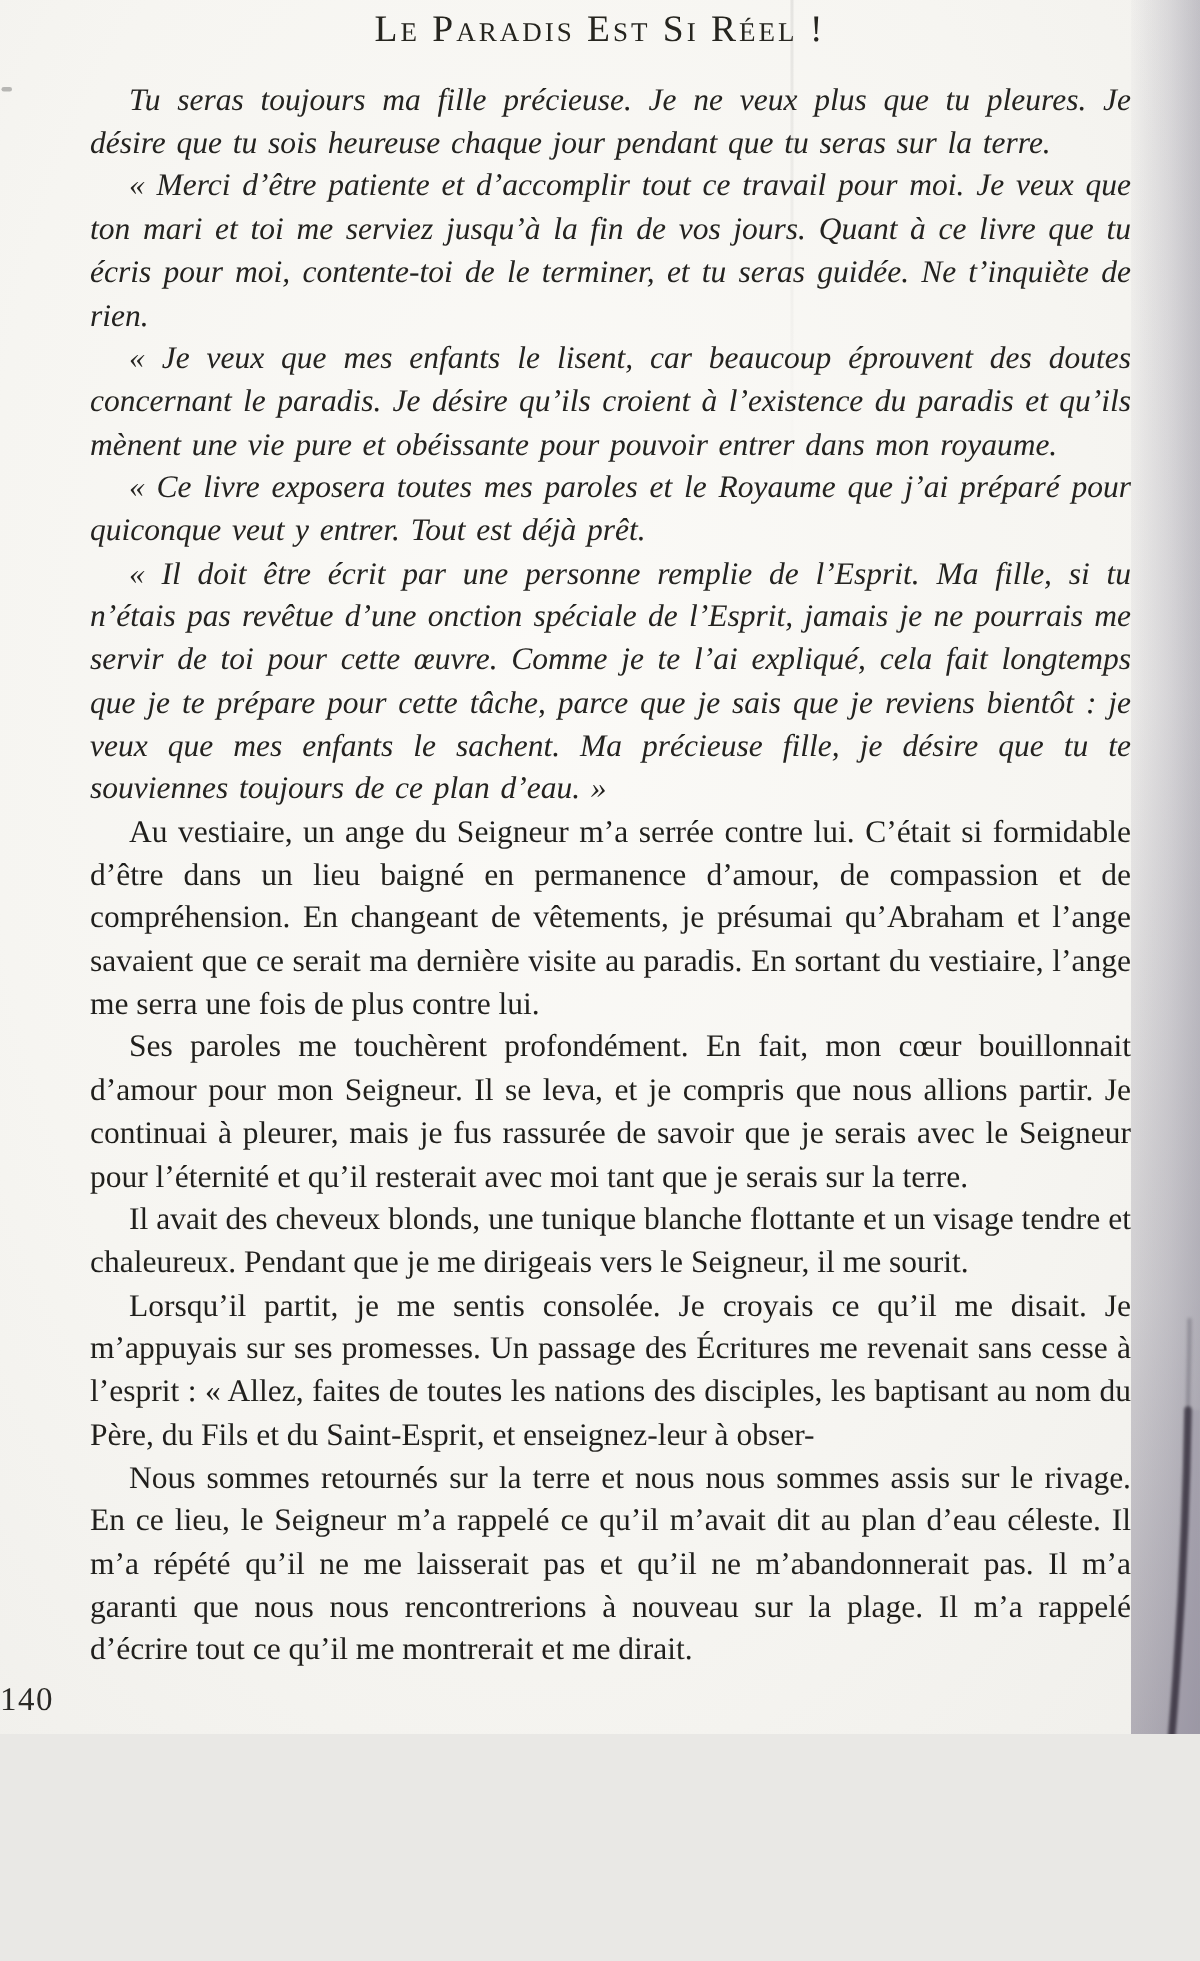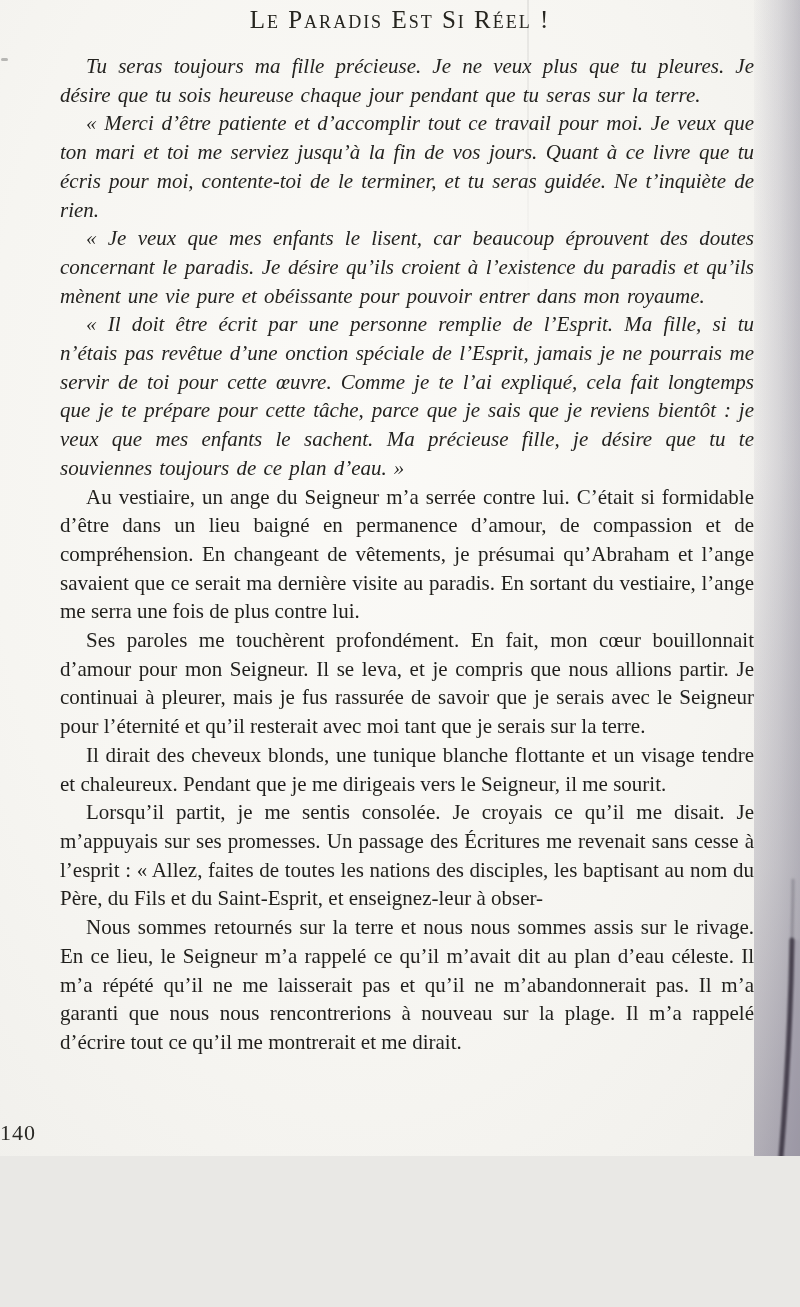--- a/index.html
+++ b/index.html
@@ -108,24 +108,25 @@
 <body>
 
 <div class="page">
 
   <div class="running-head">Le Paradis Est Si Réel !</div>
 
   <div class="body-text">
       <p class="para italic">Tu seras toujours ma fille précieuse. Je ne veux plus que tu pleures. Je désire que tu sois heureuse chaque jour pendant que tu seras sur la terre.</p>
       <p class="para italic">« Merci d’être patiente et d’accomplir tout ce travail pour moi. Je veux que ton mari et toi me serviez jusqu’à la fin de vos jours. Quant à ce livre que tu écris pour moi, contente-toi de le terminer, et tu seras guidée. Ne t’inquiète de rien.</p>
       <p class="para italic">« Je veux que mes enfants le lisent, car beaucoup éprouvent des doutes concernant le paradis. Je désire qu’ils croient à l’existence du paradis et qu’ils mènent une vie pure et obéissante pour pouvoir entrer dans mon royaume.</p>
+      <p class="para italic">« Ce livre exposera toutes mes paroles et le Royaume que j’ai préparé pour quiconque veut y entrer. Tout est déjà prêt.</p>
       <p class="para italic">« Il doit être écrit par une personne remplie de l’Esprit. Ma fille, si tu n’étais pas revêtue d’une onction spéciale de l’Esprit, jamais je ne pourrais me servir de toi pour cette œuvre. Comme je te l’ai expliqué, cela fait longtemps que je te prépare pour cette tâche, parce que je sais que je reviens bientôt : je veux que mes enfants le sachent. Ma précieuse fille, je désire que tu te souviennes toujours de ce plan d’eau. »</p>
       <p class="para roman">Au vestiaire, un ange du Seigneur m’a serrée contre lui. C’était si formidable d’être dans un lieu baigné en permanence d’amour, de compassion et de compréhension. En changeant de vêtements, je présumai qu’Abraham et l’ange savaient que ce serait ma dernière visite au paradis. En sortant du vestiaire, l’ange me serra une fois de plus contre lui.</p>
       <p class="para roman">Ses paroles me touchèrent profondément. En fait, mon cœur bouillonnait d’amour pour mon Seigneur. Il se leva, et je compris que nous allions partir. Je continuai à pleurer, mais je fus rassurée de savoir que je serais avec le Seigneur pour l’éternité et qu’il resterait avec moi tant que je serais sur la terre.</p>
-      <p class="para roman">Il dirait des cheveux blonds, une tunique blanche flottante et un visage tendre et chaleureux. Pendant que je me dirigeais vers le Seigneur, il me sourit.</p>
+      <p class="para roman">Il avait des cheveux blonds, une tunique blanche flottante et un visage tendre et chaleureux. Pendant que je me dirigeais vers le Seigneur, il me sourit.</p>
       <p class="para roman">Lorsqu’il partit, je me sentis consolée. Je croyais ce qu’il me disait. Je m’appuyais sur ses promesses. Un passage des Écritures me revenait sans cesse à l’esprit : « Allez, faites de toutes les nations des disciples, les baptisant au nom du Père, du Fils et du Saint-Esprit, et enseignez-leur à obser-</p>
       <p class="para roman">Nous sommes retournés sur la terre et nous nous sommes assis sur le rivage. En ce lieu, le Seigneur m’a rappelé ce qu’il m’avait dit au plan d’eau céleste. Il m’a répété qu’il ne me laisserait pas et qu’il ne m’abandonnerait pas. Il m’a garanti que nous nous rencontrerions à nouveau sur la plage. Il m’a rappelé d’écrire tout ce qu’il me montrerait et me dirait.</p>
     </div>
 
   <div class="folio">140</div>
 
   <div class="fold-line"></div>
   <div class="speck"></div>
   <div class="edge-shade"></div>
 

